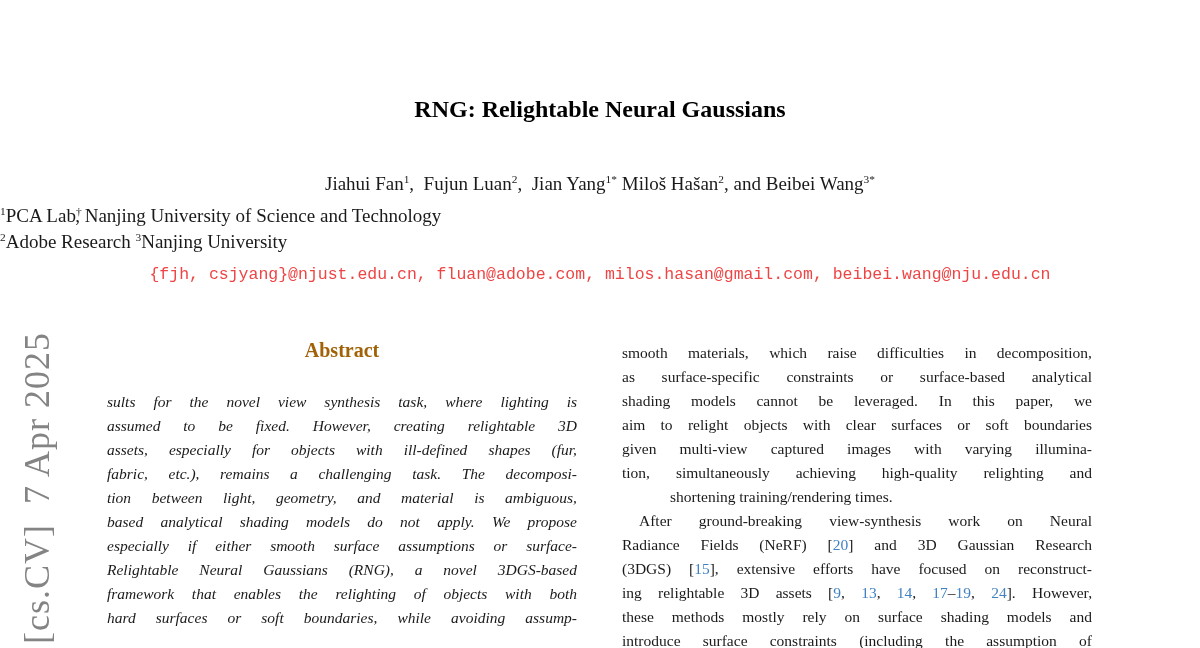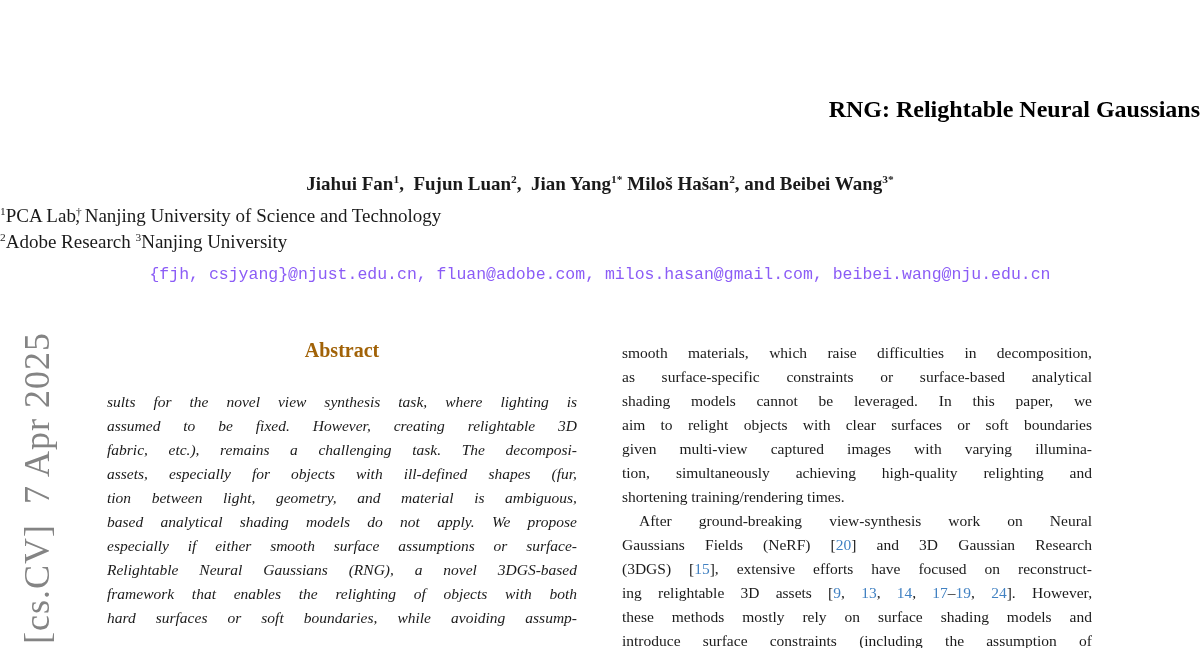--- a/index.html
+++ b/index.html
@@ -1,50 +1,50 @@
 <!DOCTYPE html>
 <html><head>
 <meta charset="utf-8">
 <style>
   html,body{margin:0;padding:0;background:#e8e8e8;}
   .page{
     position:relative;width:1200px;height:648px;background:#ffffff;overflow:hidden;
     font-family:"Liberation Serif",serif;color:#1a1a1a;margin:0 auto;
   }
   .paper-title{
-    position:absolute;top:96px;left:0;width:100%;text-align:right;
+    position:absolute;top:96px;left:0;width:100%;text-align:center;
     font-size:24px;font-weight:bold;color:#000;
   }
   .authors-line{
-    position:absolute;top:173px;left:0;width:100%;text-align:center;font-size:19px;font-weight:bold;
+    position:absolute;top:173px;left:0;width:100%;text-align:center;font-size:19px;
   }
   .affils{
     position:absolute;top:203px;left:0;width:100%;text-align:left;
     font-size:19px;line-height:26px;
   }
   sup{font-size:60%;vertical-align:super;line-height:0;}
   .tuck{margin-left:-0.34em;}
   .emails-line{
     position:absolute;top:265px;left:0;width:100%;text-align:center;
-    font-family:"Liberation Mono",monospace;font-size:16.5px;color:#8b5cf6;
+    font-family:"Liberation Mono",monospace;font-size:16.5px;color:#ef4444;
     letter-spacing:0px;white-space:nowrap;
   }
   .col{position:absolute;width:470px;font-size:15.5px;line-height:24px;}
   .col-left{left:107px;top:338px;}
   .col-right{left:622px;top:341px;}
   .abstract-heading{
     text-align:center;font-size:20px;font-weight:bold;height:24px;color:#a16207;
   }
   .abstract-lines{margin-top:28px;}
   .abstract-lines .ln{font-style:italic;}
   .ln{
     text-align:justify;text-align-last:justify;height:24px;overflow:visible;
     white-space:normal;
   }
-  .ln.last{text-align-last:left;}
+  .ln.last{text-align-last:left;margin-left:48px;}
   .ln.indent{text-indent:17px;}
   .cite{color:var(--link,#4181c2);text-decoration:none;cursor:pointer;}
   .arxiv-stamp{
     position:absolute;left:16px;top:644px;transform-origin:0 0;
     transform:rotate(-90deg);white-space:nowrap;
     font-size:36px;color:var(--stamp,#848484);letter-spacing:1px;
     font-family:"Liberation Serif",serif;
   }
 </style>
 </head>
@@ -65,22 +65,22 @@
     <div><sup>2</sup><span>Adobe Research </span><sup>3</sup><span>Nanjing University</span></div>
   </div>
 
   <div class="emails-line">{fjh, csjyang}@njust.edu.cn, fluan@adobe.com, milos.hasan@gmail.com, beibei.wang@nju.edu.cn</div>
 
   <div class="col col-left">
     <div class="abstract-heading">Abstract</div>
     <div class="abstract-lines">
       <div class="ln">sults for the novel view synthesis task, where lighting is</div>
       <div class="ln">assumed to be fixed.  However, creating relightable 3D</div>
+      <div class="ln">assets, especially for objects with ill-defined shapes (fur,</div>
       <div class="ln">fabric, etc.), remains a challenging task.  The decomposi-</div>
-      <div class="ln">assets, especially for objects with ill-defined shapes (fur,</div>
       <div class="ln">tion between light, geometry, and material is ambiguous,</div>
       <div class="ln">based analytical shading models do not apply.  We propose</div>
       <div class="ln">especially if either smooth surface assumptions or surface-</div>
       <div class="ln">Relightable Neural Gaussians (RNG), a novel 3DGS-based</div>
       <div class="ln">framework that enables the relighting of objects with both</div>
       <div class="ln">hard surfaces or soft boundaries, while avoiding assump-</div>
     </div>
   </div>
 
   <div class="col col-right">
@@ -88,21 +88,21 @@
       <div class="ln">smooth materials, which raise difficulties in decomposition,</div>
       <div class="ln">as surface-specific constraints or surface-based analytical</div>
       <div class="ln">shading models cannot be leveraged.  In this paper, we</div>
       <div class="ln">aim to relight objects with clear surfaces or soft boundaries</div>
       <div class="ln">given multi-view captured images with varying illumina-</div>
       <div class="ln">tion, simultaneously achieving high-quality relighting and</div>
       <div class="ln last">shortening training/rendering times.</div>
     </div>
     <div>
       <div class="ln indent">After ground-breaking view-synthesis work on Neural</div>
-      <div class="ln"><span>Gaussians Fields (NeRF) [</span><a class="cite">20</a><span>] and 3D Gaussian Research</span></div>
+      <div class="ln"><span>Radiance Fields (NeRF) [</span><a class="cite">20</a><span>] and 3D Gaussian Research</span></div>
       <div class="ln"><span>(3DGS) [</span><a class="cite">15</a><span>], extensive efforts have focused on reconstruct-</span></div>
       <div class="ln"><span>ing relightable 3D assets [</span><a class="cite">9</a><span>, </span><a class="cite">13</a><span>, </span><a class="cite">14</a><span>, </span><a class="cite">17</a><span>–</span><a class="cite">19</a><span>, </span><a class="cite">24</a><span>]. However,</span></div>
       <div class="ln">these methods mostly rely on surface shading models and</div>
       <div class="ln">introduce surface constraints (including the assumption of</div>
     </div>
   </div>
 
 </div>
 
 </body></html>

